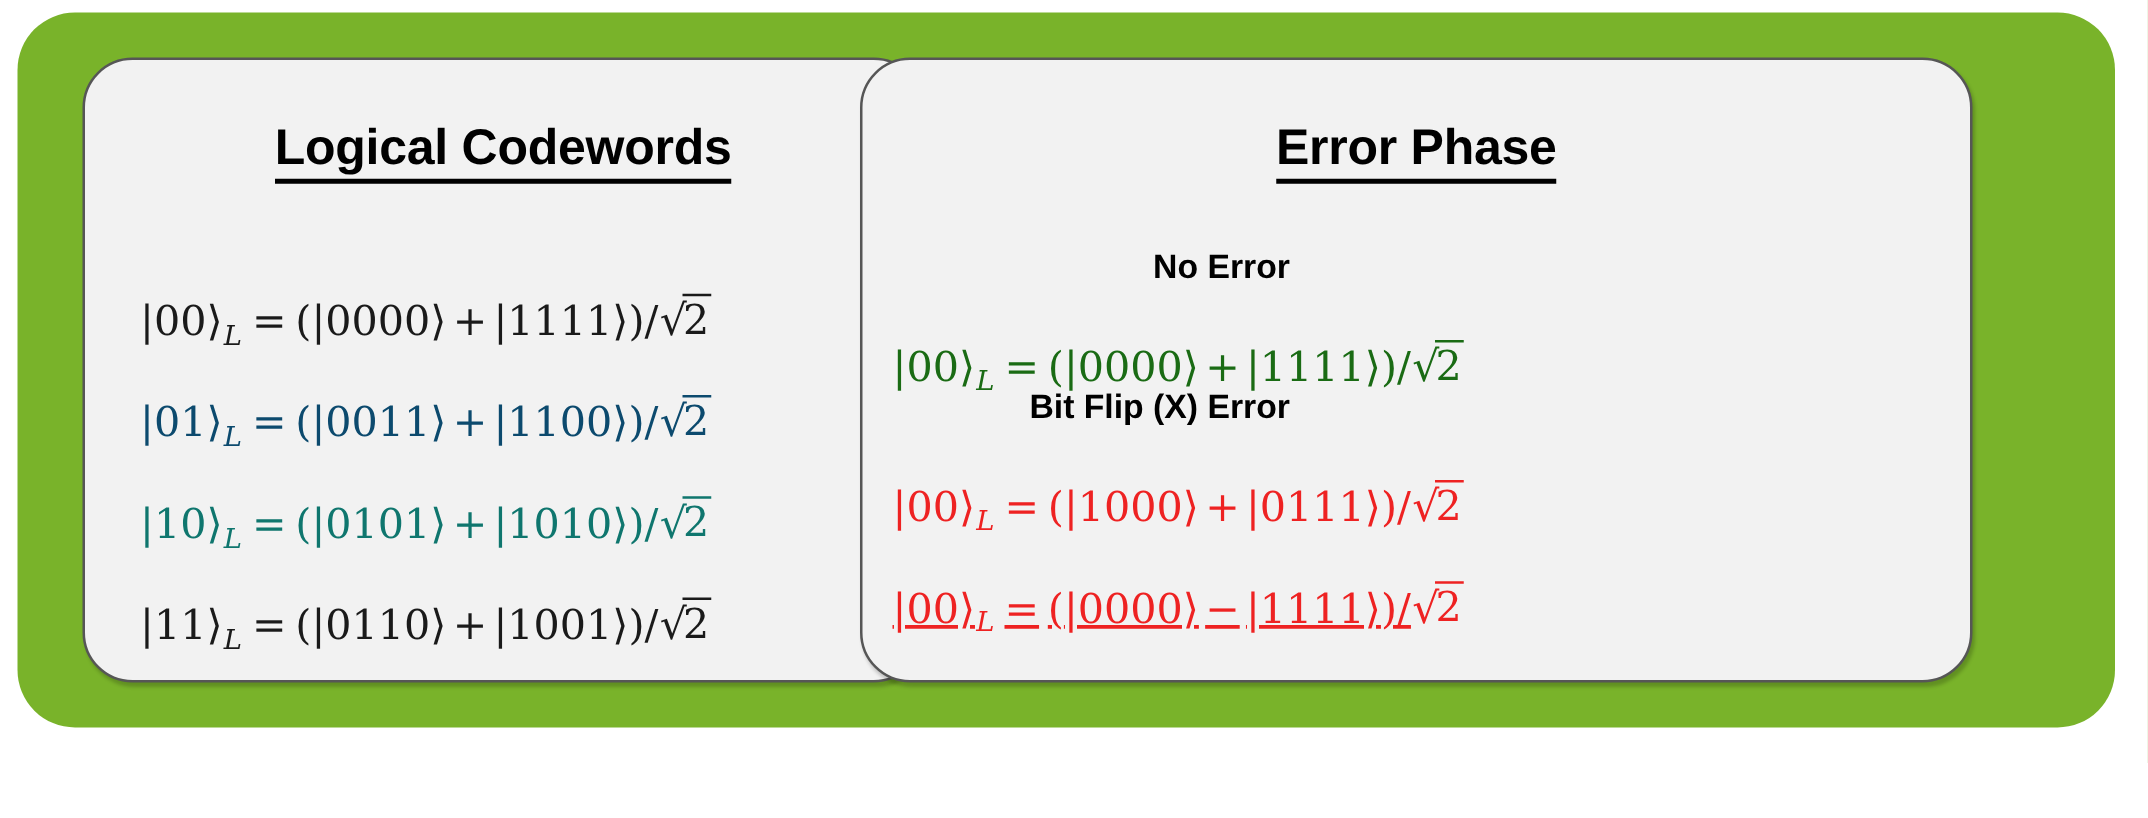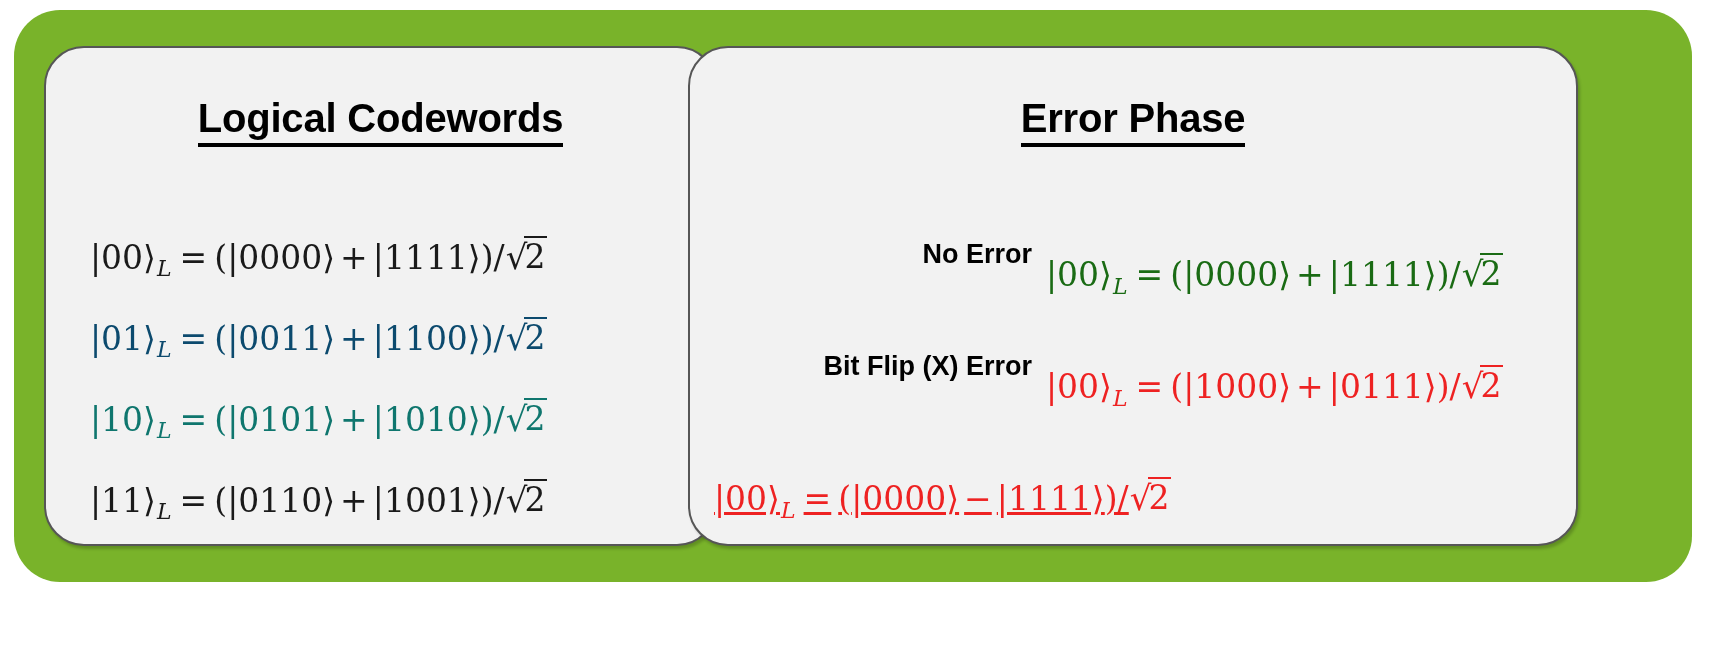--- a/index.html
+++ b/index.html
@@ -38,21 +38,21 @@
   .card {
     position: absolute;
     background: #f2f2f2;
     border: 2px solid #565656;
     border-radius: 40px;
     box-sizing: border-box;
     box-shadow: 2px 3px 3px rgba(0,0,0,0.20);
   }
 
   .card-left {
-    left: 30px;
+    left: 52px;
     top: 36px;
     width: 673px;
     height: 500px;
   }
 
   .card-right {
     left: 674px;
     top: 36px;
     width: 890px;
     height: 500px;
@@ -131,22 +131,23 @@
 
   
   .error-list {
     position: absolute;
     left: 24px;
     top: 150px;
     width: 842px;
   }
   .error-row {
     display: flex;
-    align-items: center;
+    align-items: flex-start;
     height: 112px;
+    flex-direction: column;
   }
   .error-label {
     font-family: "Liberation Sans", sans-serif;
     font-weight: bold;
     font-size: 27px;
     color: #000000;
     width: 332px;
     text-align: right;
     padding-right: 14px;
     box-sizing: border-box;

